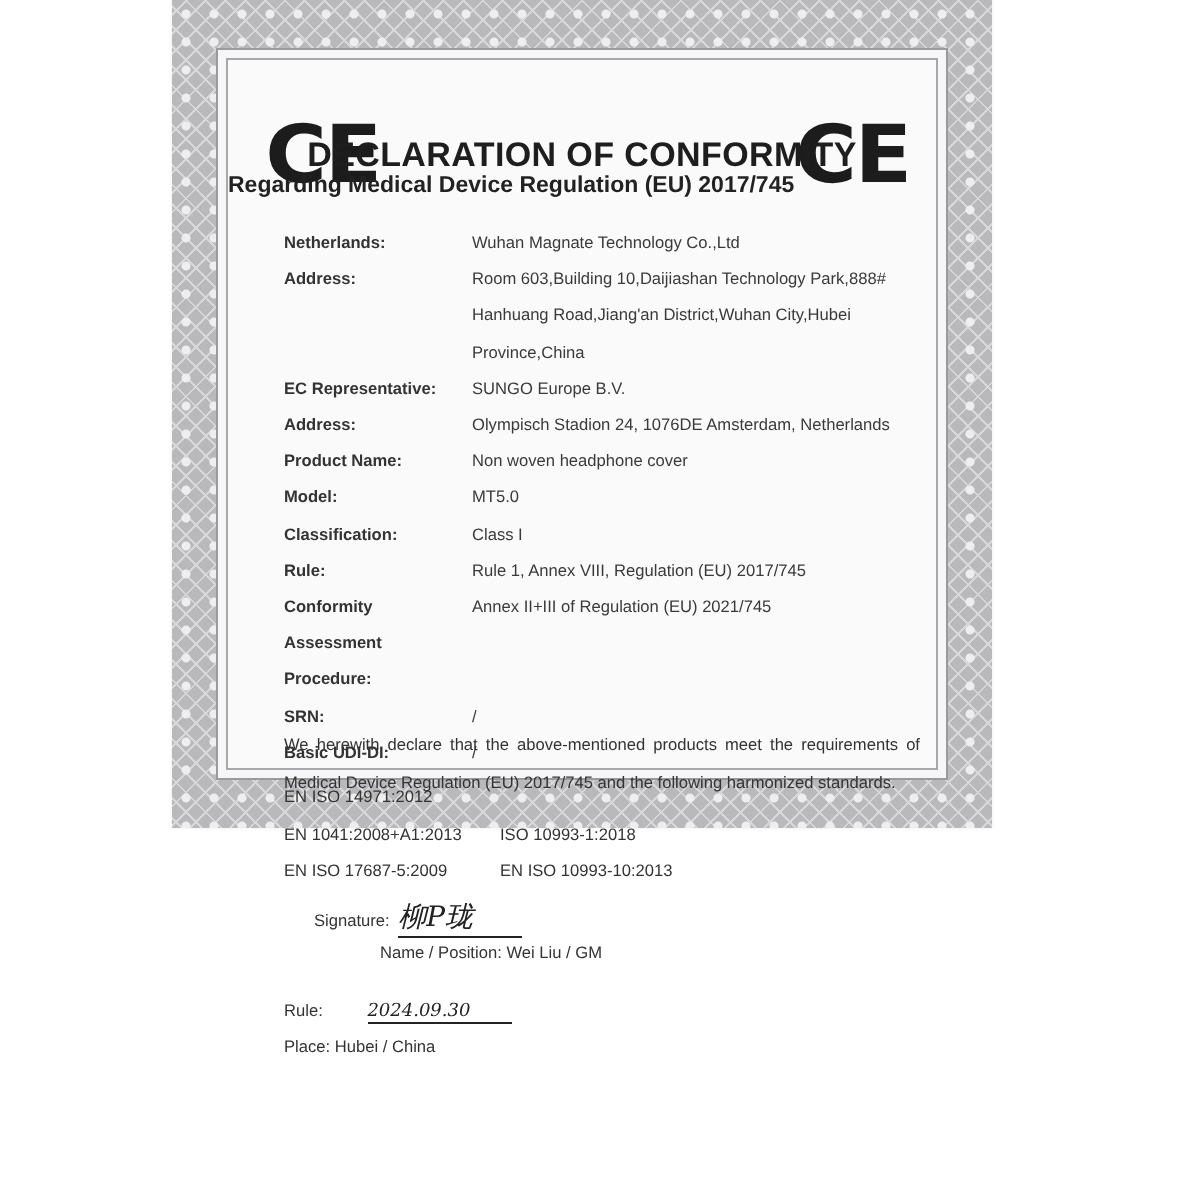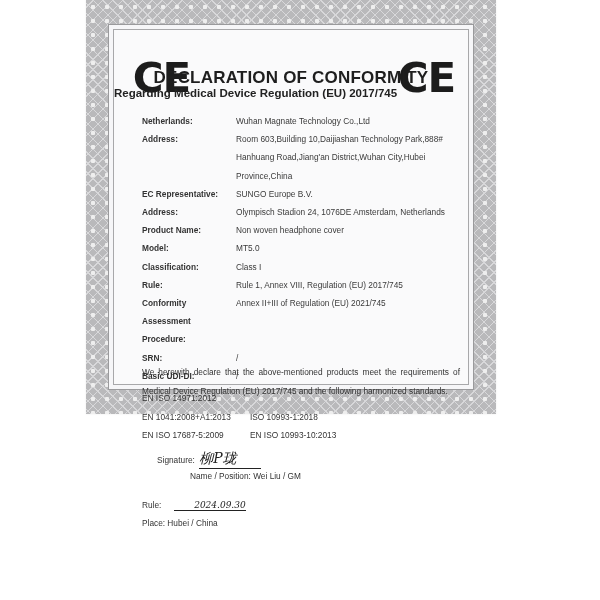--- a/index.html
+++ b/index.html
@@ -152,20 +152,20 @@
         <div class="sig-line" style="left:0; top:0;margin-left:15px;">
           <span>Signature:</span>
           <span class="handwriting sig-underline" style="font-size:14px; width:62px; margin-left:2px;">柳P珑</span>
         </div>
         <div class="sig-line" style="left:0; top:21px;margin-left:48px;">
           <span>Name / Position:</span>
           <span>Wei Liu / GM</span>
         </div>
         <div class="sig-line" style="left:0; top:50px;">
           <span>Rule:</span>
-          <span class="handwriting sig-underline" style="font-size:9px; width:72px; margin-left:10px;text-align:right;">2024.09.30</span>
+          <span class="handwriting sig-underline" style="font-size:9px; width:72px; margin-left:20px;">2024.09.30</span>
         </div>
         <div class="sig-line" style="left:0; top:68px;text-align:right;">Place: Hubei / China</div>
       </div>
 
     </div>
   </div>
 </div>
 
 </body></html>

